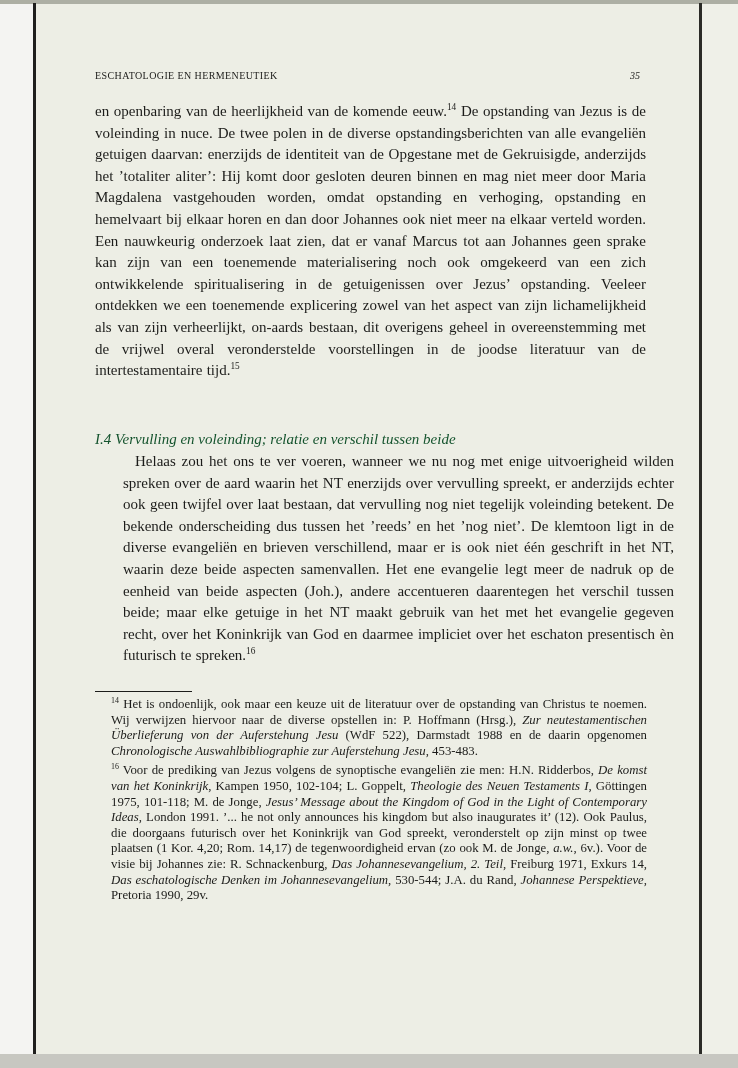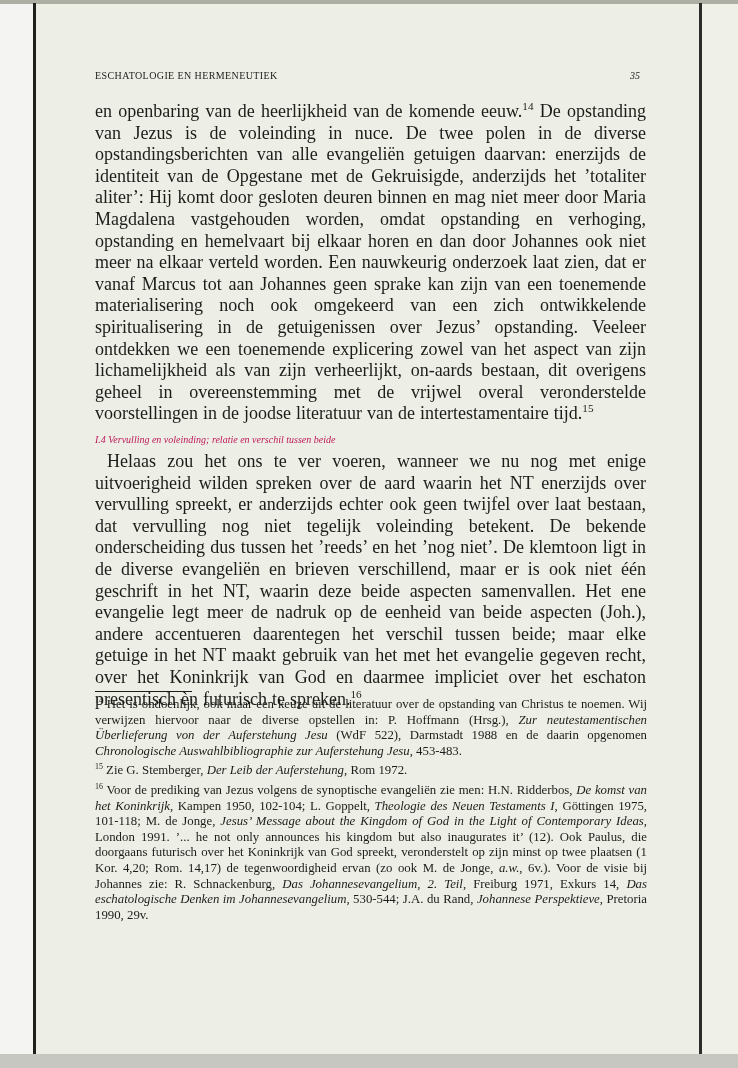--- a/index.html
+++ b/index.html
@@ -49,48 +49,48 @@
     left: 95px; top: 70px; width: 551px;
     display: flex; justify-content: space-between; align-items: baseline;
     font-size: 10px; letter-spacing: 0.4px;
     color: #1c1c1a;
   }
   .running-head .pagenum { letter-spacing: 0; padding-right: 6px; font-style: italic; }
   .body-par {
     position: absolute;
     left: 95px; width: 551px;
     margin: 0;
-    font-size: 18px; line-height: 21.6px;
+    font-size: 15px; line-height: 21.6px;
     text-align: justify;
     color: #1c1c1a;
     word-spacing: 0.5px;
   }
   .par1 { top: 101px; }
-  .par2 { top: 451px; text-indent: 12px; }
+  .par2 { top: 451px; text-indent: 12px; margin-left: 28px; }
   .section-heading {
     position: absolute;
     left: 95px; top: 429px; width: 551px;
     margin: 0;
-    font-size: 10px; font-weight: normal; font-style: italic;
+    font-size: 15px; font-weight: normal; font-style: italic;
     line-height: 21.6px;
-    color: #be185d;
+    color: #14532d;
   }
   .fn-sep {
     position: absolute;
     left: 95px; top: 691px; width: 97px; height: 0;
     border-top: 1.5px solid #1c1c1a;
   }
   .footnotes {
     position: absolute;
     left: 95px; top: 697px; width: 552px;
     font-size: 12.8px; line-height: 15.6px;
     text-align: justify;
     color: #1c1c1a;
   }
-  .footnotes p { margin: 0 0 4px 0; }
+  .footnotes p { margin: 0 0 4px 16px; }
   sup {
     font-size: 0.62em;
     line-height: 0;
     vertical-align: super;
     letter-spacing: 0;
   }
 </style>
 </head>
 <body>
 
@@ -109,18 +109,17 @@
   <p class="body-par par1"><span>en openbaring van de heerlijkheid van de komende eeuw.</span><sup>14</sup><span> De opstanding van Jezus is de voleinding in nuce. De twee polen in de diverse opstandingsberichten van alle evangeliën getuigen daarvan: enerzijds de identiteit van de Opgestane met de Gekruisigde, anderzijds het ’totaliter aliter’: Hij komt door gesloten deuren binnen en mag niet meer door Maria Magdalena vastgehouden worden, omdat opstanding en verhoging, opstanding en hemelvaart bij elkaar horen en dan door Johannes ook niet meer na elkaar verteld worden. Een nauwkeurig onderzoek laat zien, dat er vanaf Marcus tot aan Johannes geen sprake kan zijn van een toenemende materialisering noch ook omgekeerd van een zich ontwikkelende spiritualisering in de getuigenissen over Jezus’ opstanding. Veeleer ontdekken we een toenemende explicering zowel van het aspect van zijn lichamelijkheid als van zijn verheerlijkt, on-aards bestaan, dit overigens geheel in overeenstemming met de vrijwel overal veronderstelde voorstellingen in de joodse literatuur van de intertestamentaire tijd.</span><sup>15</sup></p>
 
   <h2 class="section-heading"><span>I.4  Vervulling en voleinding; relatie en verschil tussen beide</span></h2>
 
   <p class="body-par par2"><span>Helaas zou het ons te ver voeren, wanneer we nu nog met enige uitvoerigheid wilden spreken over de aard waarin het NT enerzijds over vervulling spreekt, er anderzijds echter ook geen twijfel over laat bestaan, dat vervulling nog niet tegelijk voleinding betekent. De bekende onderscheiding dus tussen het ’reeds’ en het ’nog niet’. De klemtoon ligt in de diverse evangeliën en brieven verschillend, maar er is ook niet één geschrift in het NT, waarin deze beide aspecten samenvallen. Het ene evangelie legt meer de nadruk op de eenheid van beide aspecten (Joh.), andere accentueren daarentegen het verschil tussen beide; maar elke getuige in het NT maakt gebruik van het met het evangelie gegeven recht, over het Koninkrijk van God en daarmee impliciet over het eschaton presentisch èn futurisch te spreken.</span><sup>16</sup></p>
 
   <div class="fn-sep"></div>
 
   <div class="footnotes">
     <p><sup>14</sup><span> Het is ondoenlijk, ook maar een keuze uit de literatuur over de opstanding van Christus te noemen. Wij verwijzen hiervoor naar de diverse opstellen in: P. Hoffmann (Hrsg.), </span><i>Zur neutestamentischen Überlieferung von der Auferstehung Jesu</i><span> (WdF 522), Darmstadt 1988 en de daarin opgenomen </span><i>Chronologische Auswahlbibliographie zur Auferstehung Jesu</i><span>, 453-483.</span></p>
-    <p><sup>15</sup><span> Zie G. Stemberger, </span><i>Der Leib der Auferstehung</i><span>, Rom 1972.</span></p>
     <p><sup>16</sup><span> Voor de prediking van Jezus volgens de synoptische evangeliën zie men: H.N. Ridderbos, </span><i>De komst van het Koninkrijk</i><span>, Kampen 1950, 102-104; L. Goppelt, </span><i>Theologie des Neuen Testaments I</i><span>, Göttingen 1975, 101-118; M. de Jonge, </span><i>Jesus’ Message about the Kingdom of God in the Light of Contemporary Ideas</i><span>, London 1991. ’... he not only announces his kingdom but also inaugurates it’ (12). Ook Paulus, die doorgaans futurisch over het Koninkrijk van God spreekt, veronderstelt op zijn minst op twee plaatsen (1 Kor. 4,20; Rom. 14,17) de tegenwoordigheid ervan (zo ook M. de Jonge, </span><i>a.w.</i><span>, 6v.). Voor de visie bij Johannes zie: R. Schnackenburg, </span><i>Das Johannesevangelium, 2. Teil</i><span>, Freiburg 1971, Exkurs 14, </span><i>Das eschatologische Denken im Johannesevangelium</i><span>, 530-544; J.A. du Rand, </span><i>Johannese Perspektieve</i><span>, Pretoria 1990, 29v.</span></p>
   </div>
 
   <div class="band-bottom"></div>
 </div>
 
 </body></html>

